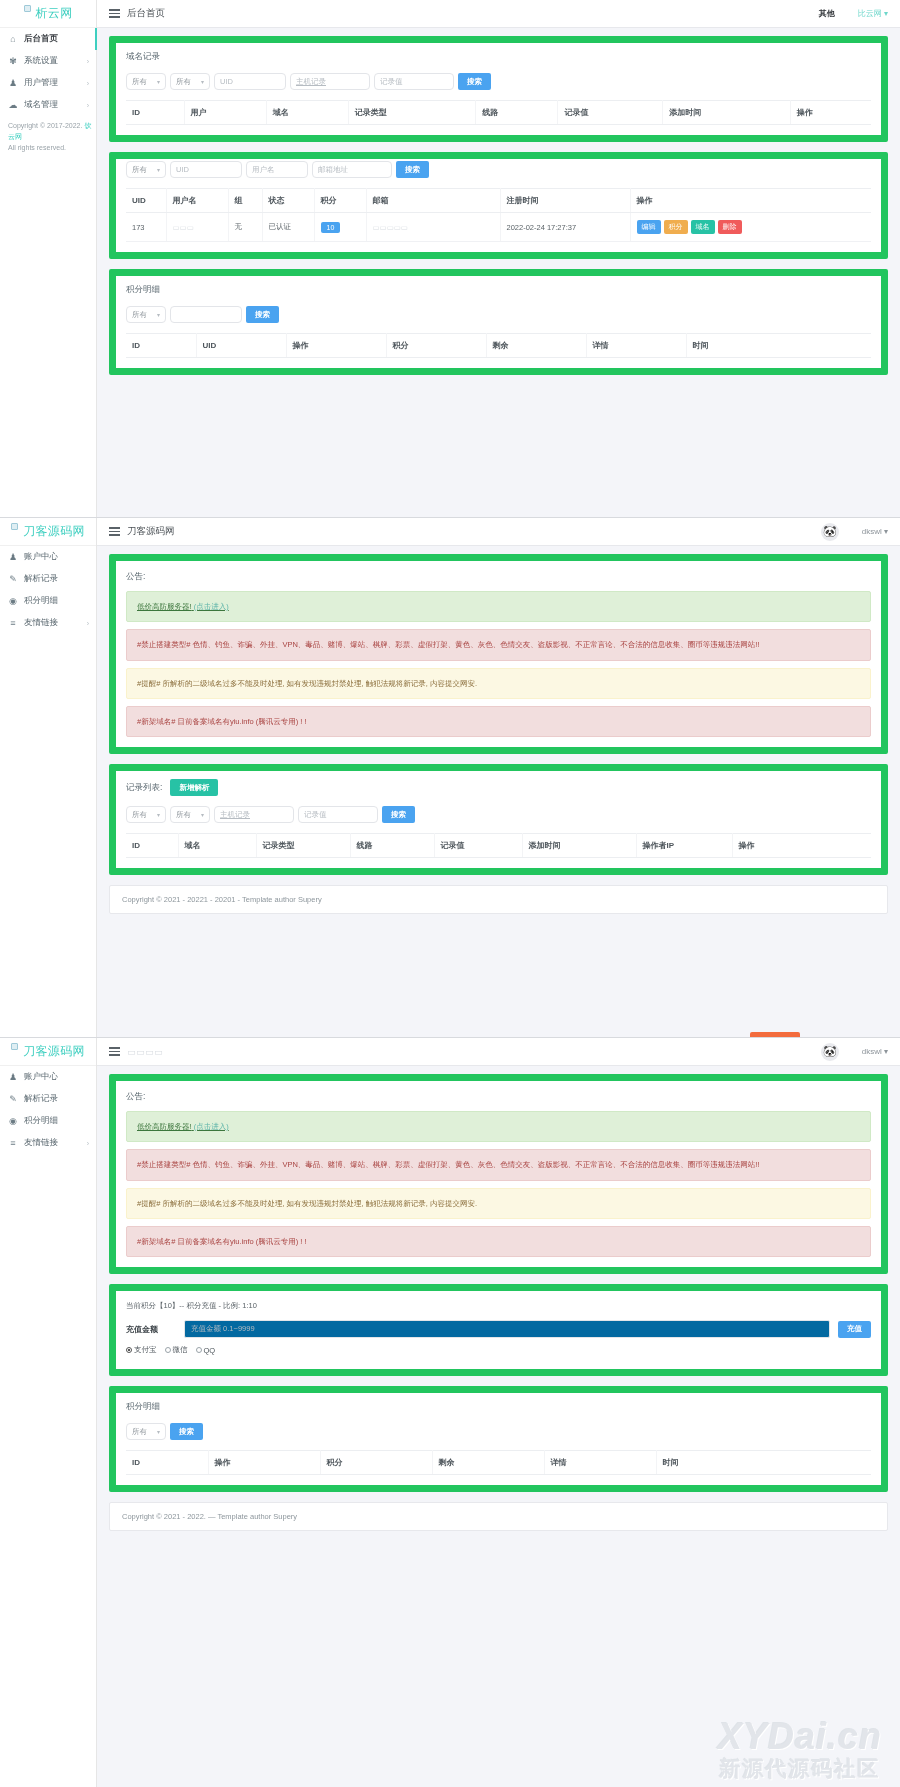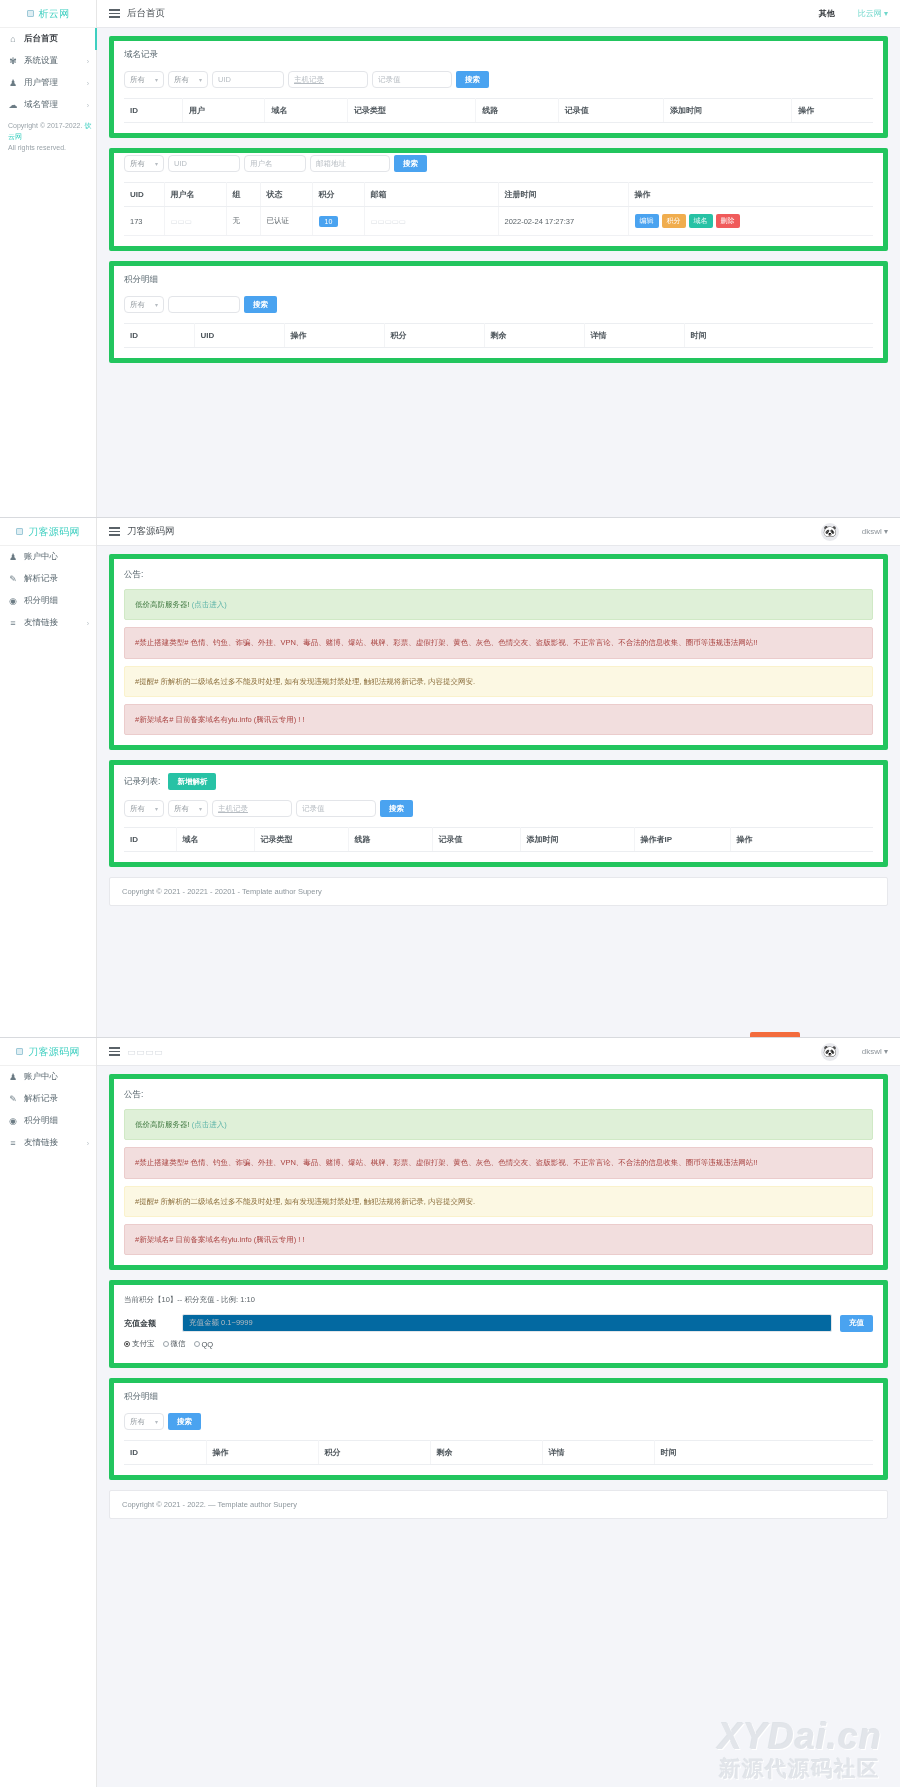--- a/index.html
+++ b/index.html
@@ -18,22 +18,22 @@
   
   .sidebar {
     position: absolute; left: 0; top: 0; bottom: 0; width: 97px;
     background: #fff; border-right: 1px solid #e6e6e6;
   }
   .brand {
     height: 28px; display: flex; align-items: center; justify-content: center;
     border-bottom: 1px solid #f0f0f0;
   }
   .brand-logo {
-    font-size: 10px; color: #3ecfc0; letter-spacing: .3px;
-    display: flex; align-items: center; gap: 5px;
+    font-size: 12px; color: #3ecfc0; letter-spacing: .3px;
+    display: flex; gap: 5px;
   }
   .brand-ico {
     display: inline-block; width: 7px; height: 7px; border: 1px solid #9ec9d8;
     background: #dfeef3; border-radius: 1px;
   }
   .nav-item {
     height: 22px; display: flex; align-items: center; gap: 6px;
     padding: 0 8px; font-size: 8.5px; color: #58666e; position: relative;
     cursor: pointer;
   }
@@ -68,21 +68,21 @@
   .avatar {
     width: 18px; height: 18px; border-radius: 50%; background: #e9eaee;
     display: flex; align-items: center; justify-content: center; font-size: 10px;
     overflow: hidden; position: relative;
   }
   .avatar .face { font-size: 11px; line-height: 1; }
 
   
   .content { position: absolute; left: 97px; right: 0; top: 28px; bottom: 0; padding: 8px 12px; }
   .card {
-    background: #fff; border: 5px solid #22c55e; border-radius: 2px; margin-bottom: 10px;
+    background: #fff; border: 7px solid #22c55e; border-radius: 2px; margin-bottom: 10px;
   }
   .card-head {
     padding: 8px 10px; font-size: 8.5px; color: #58666e;
     display: flex; align-items: center; gap: 8px;
   }
   .card-body { padding: 0 10px 10px; }
 
   .filters { display: flex; align-items: center; gap: 0; padding: 2px 0 10px; }
   .sel, .inp {
     height: 17px; border: 1px solid #e3e5e9; background: #fff; font-size: 7.5px;
@@ -126,21 +126,21 @@
   .ops { display: flex; gap: 3px; }
   .op { font-size: 7px; color: #fff; padding: 2px 5px; border-radius: 2px; cursor: pointer; }
   .op-edit { background: #4aa3f0; }
   .op-point { background: #f0ad4e; }
   .op-domain { background: #27c2a5; }
   .op-del { background: #f05b5b; }
 
   
   .alert { padding: 9px 10px; font-size: 7.5px; border-radius: 2px; margin-bottom: 7px; line-height: 1.5; }
   .alert a { text-decoration: none; }
-  .alert-green { background: #dff0d8; border: 1px solid #d0e9c6; color: #3c763d; }
+  .alert-green { background: #dff0d8; border: 1px solid #d0e9c6; color: #3c763d; text-decoration: underline; }
   .alert-green a { color: #5bb3a8; }
   .alert-red { background: #f2dede; border: 1px solid #ebcccc; color: #a94442; }
   .alert-yellow { background: #fcf8e3; border: 1px solid #faf2cc; color: #8a6d3b; }
   .sec-label { font-size: 8.5px; color: #58666e; padding: 10px 0 8px; }
 
   
   .recharge-info { font-size: 7.5px; color: #5b6368; padding: 10px 0 9px; }
   .rc-row { display: flex; align-items: center; gap: 8px; }
   .rc-label { font-size: 8px; color: #3d4449; font-weight: bold; width: 50px; }
   .rc-input {

